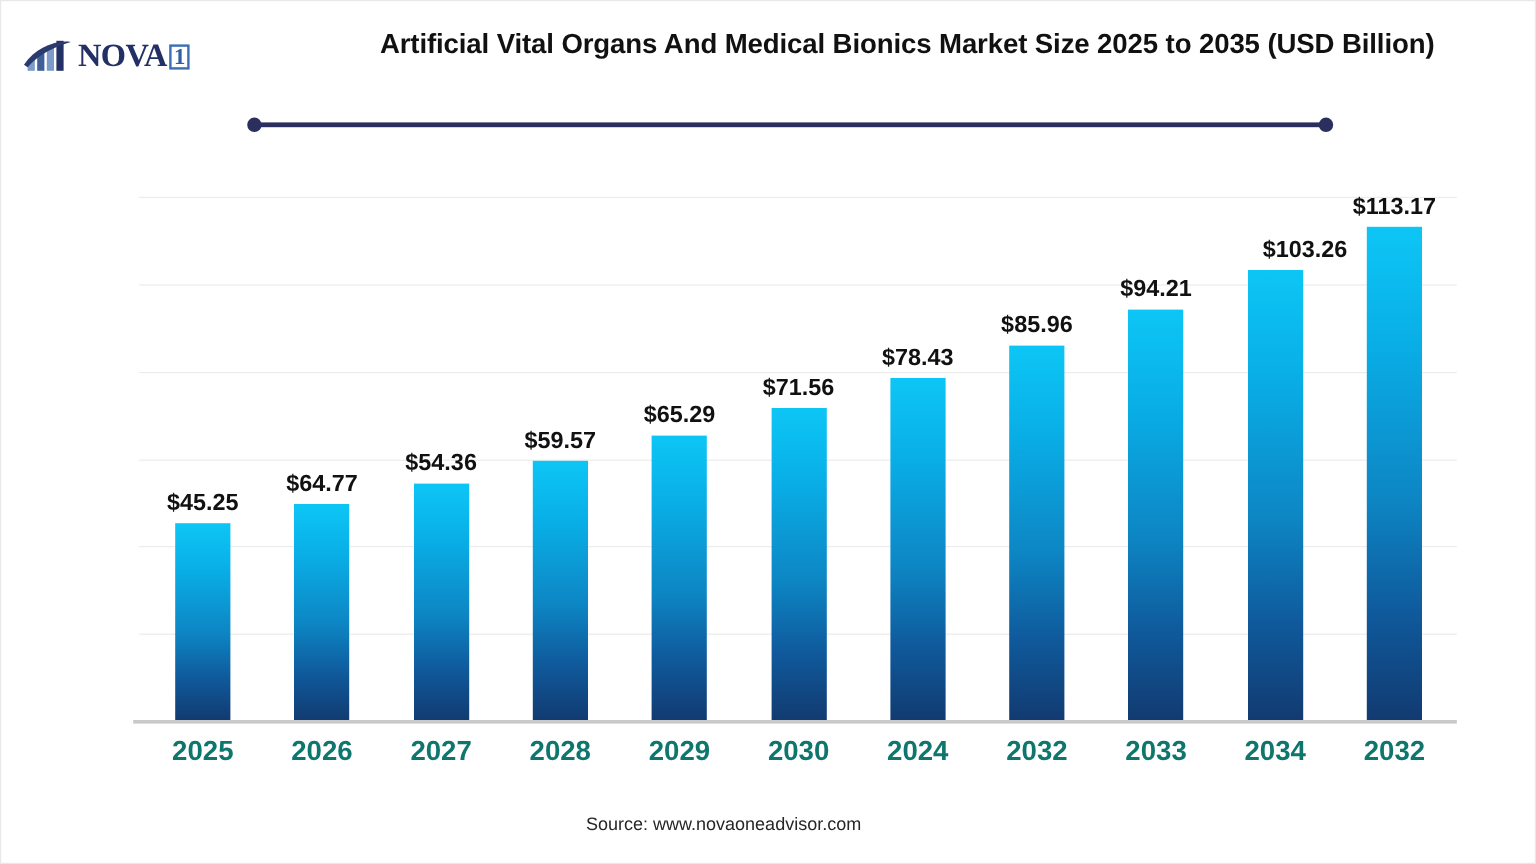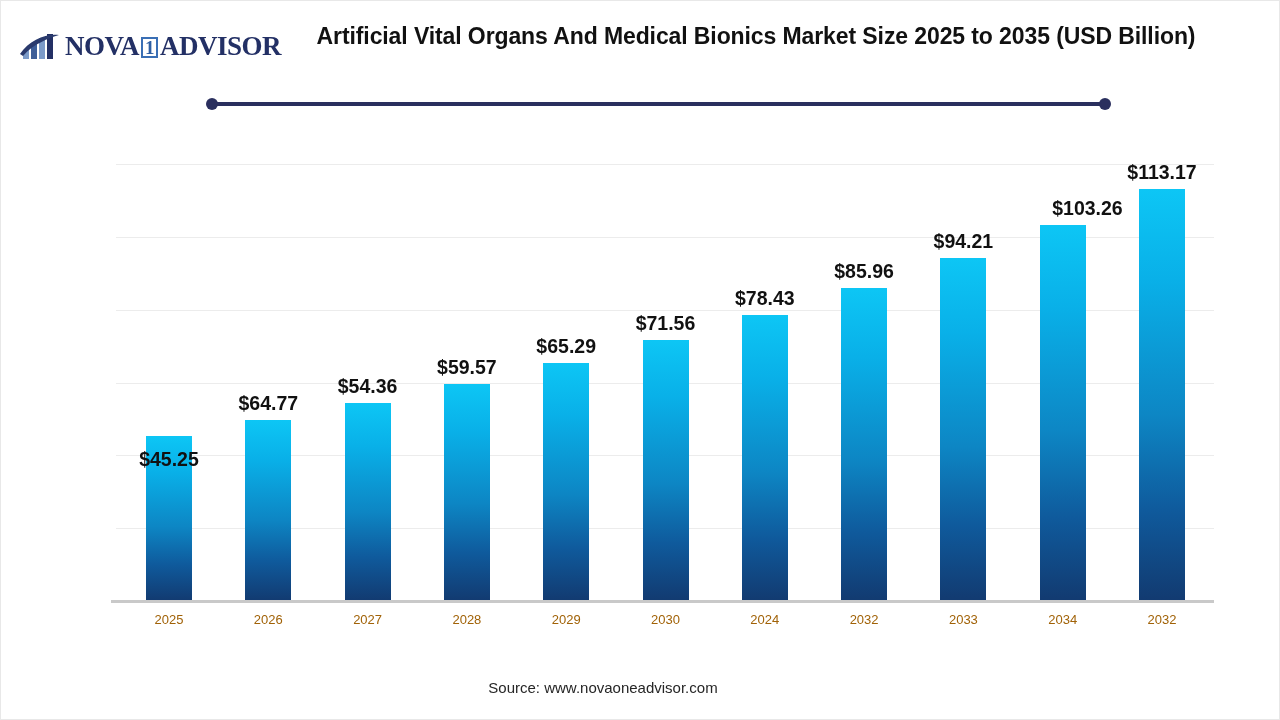--- a/index.html
+++ b/index.html
@@ -131,23 +131,23 @@
     font-size: 19.5px;
     font-weight: bold;
     color: #111111;
     white-space: nowrap;
   }
   .xtick-label {
     position: absolute;
     top: 448px;
     width: 120px;
     text-align: center;
-    font-size: 13px;
-    font-weight: normal;
-    color: #a16207;
+    font-size: 23px;
+    font-weight: bold;
+    color: #0f766e;
   }
 
   
   #source {
     position: absolute;
     left: 0;
     top: 678px;
     width: 1204px;
     text-align: center;
     font-size: 15px;
@@ -163,21 +163,20 @@
     <svg id="logo-mark" viewBox="0 0 42 30">
       <rect x="4" y="18" width="6" height="9" fill="#7c9bc9"></rect>
       <rect x="12" y="12" width="6" height="15" fill="#3f5f99"></rect>
       <rect x="20" y="6" width="6" height="21" fill="#7c9bc9"></rect>
       <rect x="28" y="2" width="6" height="25" fill="#233065"></rect>
       <path d="M1 22 C10 8, 28 1, 40 3 C30 6, 14 12, 4 24 Z" fill="#2a3a6d"></path>
     </svg>
     <div id="logo-text">
       <span>NOVA</span>
         <span id="logo-one">1</span>
-        <span>ADVISOR</span>
     </div>
   </div>
 
   <div id="chart-title">Artificial Vital Organs And Medical Bionics Market Size 2025 to 2035 (USD Billion)</div>
 
   <div id="range-indicator">
     <div id="range-line"></div>
     <div class="range-dot" id="range-dot-left"></div>
     <div class="range-dot" id="range-dot-right"></div>
   </div>
@@ -200,21 +199,21 @@
         <div class="bar" title="2028: $59.57" style="left: 327.9px; height: 216.934px;"></div>
         <div class="bar" title="2029: $65.29" style="left: 427.2px; height: 237.764px;"></div>
         <div class="bar" title="2030: $71.56" style="left: 526.5px; height: 260.598px;"></div>
         <div class="bar" title="2031: $78.43" style="left: 625.8px; height: 285.616px;"></div>
         <div class="bar" title="2032: $85.96" style="left: 725.1px; height: 313.038px;"></div>
         <div class="bar" title="2033: $94.21" style="left: 824.4px; height: 343.081px;"></div>
         <div class="bar" title="2034: $103.26" style="left: 923.7px; height: 376.038px;"></div>
         <div class="bar" title="2035: $113.17" style="left: 1023px; height: 412.127px;"></div>
       </div>
     <div id="bar-labels">
-        <div class="bar-label" style="left: -7px; top: 244.215px; margin-top: 40px;">$45.25</div>
+        <div class="bar-label" style="left: -7px; top: 244.215px;">$45.25</div>
         <div class="bar-label" style="left: 92.3px; top: 228.41px;">$64.77</div>
         <div class="bar-label" style="left: 191.6px; top: 211.039px;">$54.36</div>
         <div class="bar-label" style="left: 290.9px; top: 192.066px;">$59.57</div>
         <div class="bar-label" style="left: 390.2px; top: 171.236px;">$65.29</div>
         <div class="bar-label" style="left: 489.5px; top: 148.402px;">$71.56</div>
         <div class="bar-label" style="left: 588.8px; top: 123.384px;">$78.43</div>
         <div class="bar-label" style="left: 688.1px; top: 95.9623px;">$85.96</div>
         <div class="bar-label" style="left: 787.4px; top: 65.9186px;">$94.21</div>
         <div class="bar-label" style="left: 886.7px; top: 32.9615px; text-align: right;">$103.26</div>
         <div class="bar-label" style="left: 986px; top: -3.12742px;">$113.17</div>

